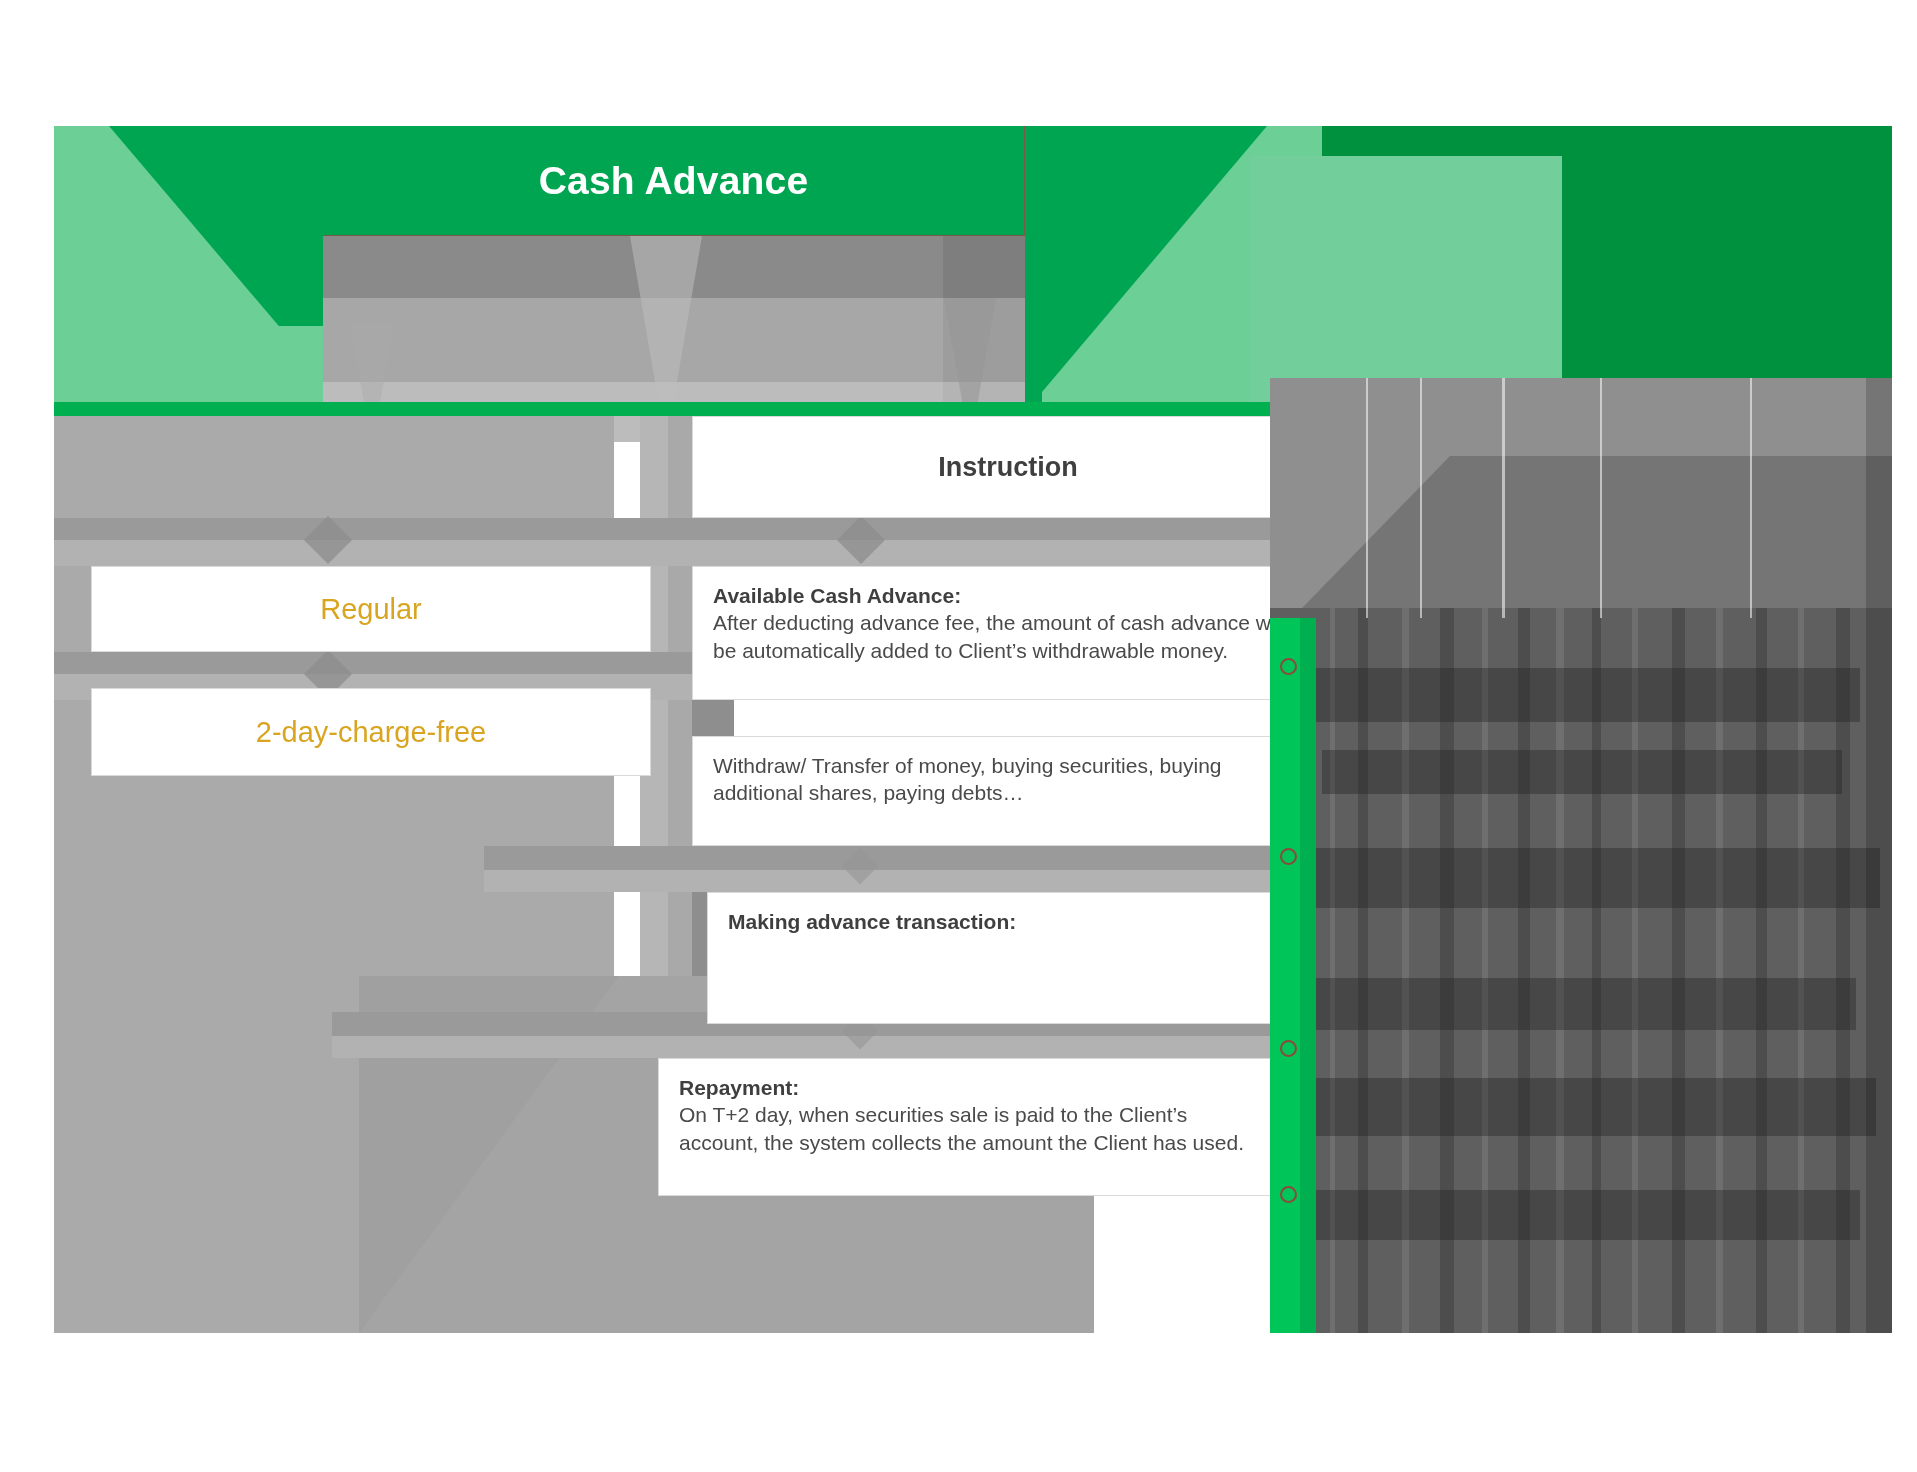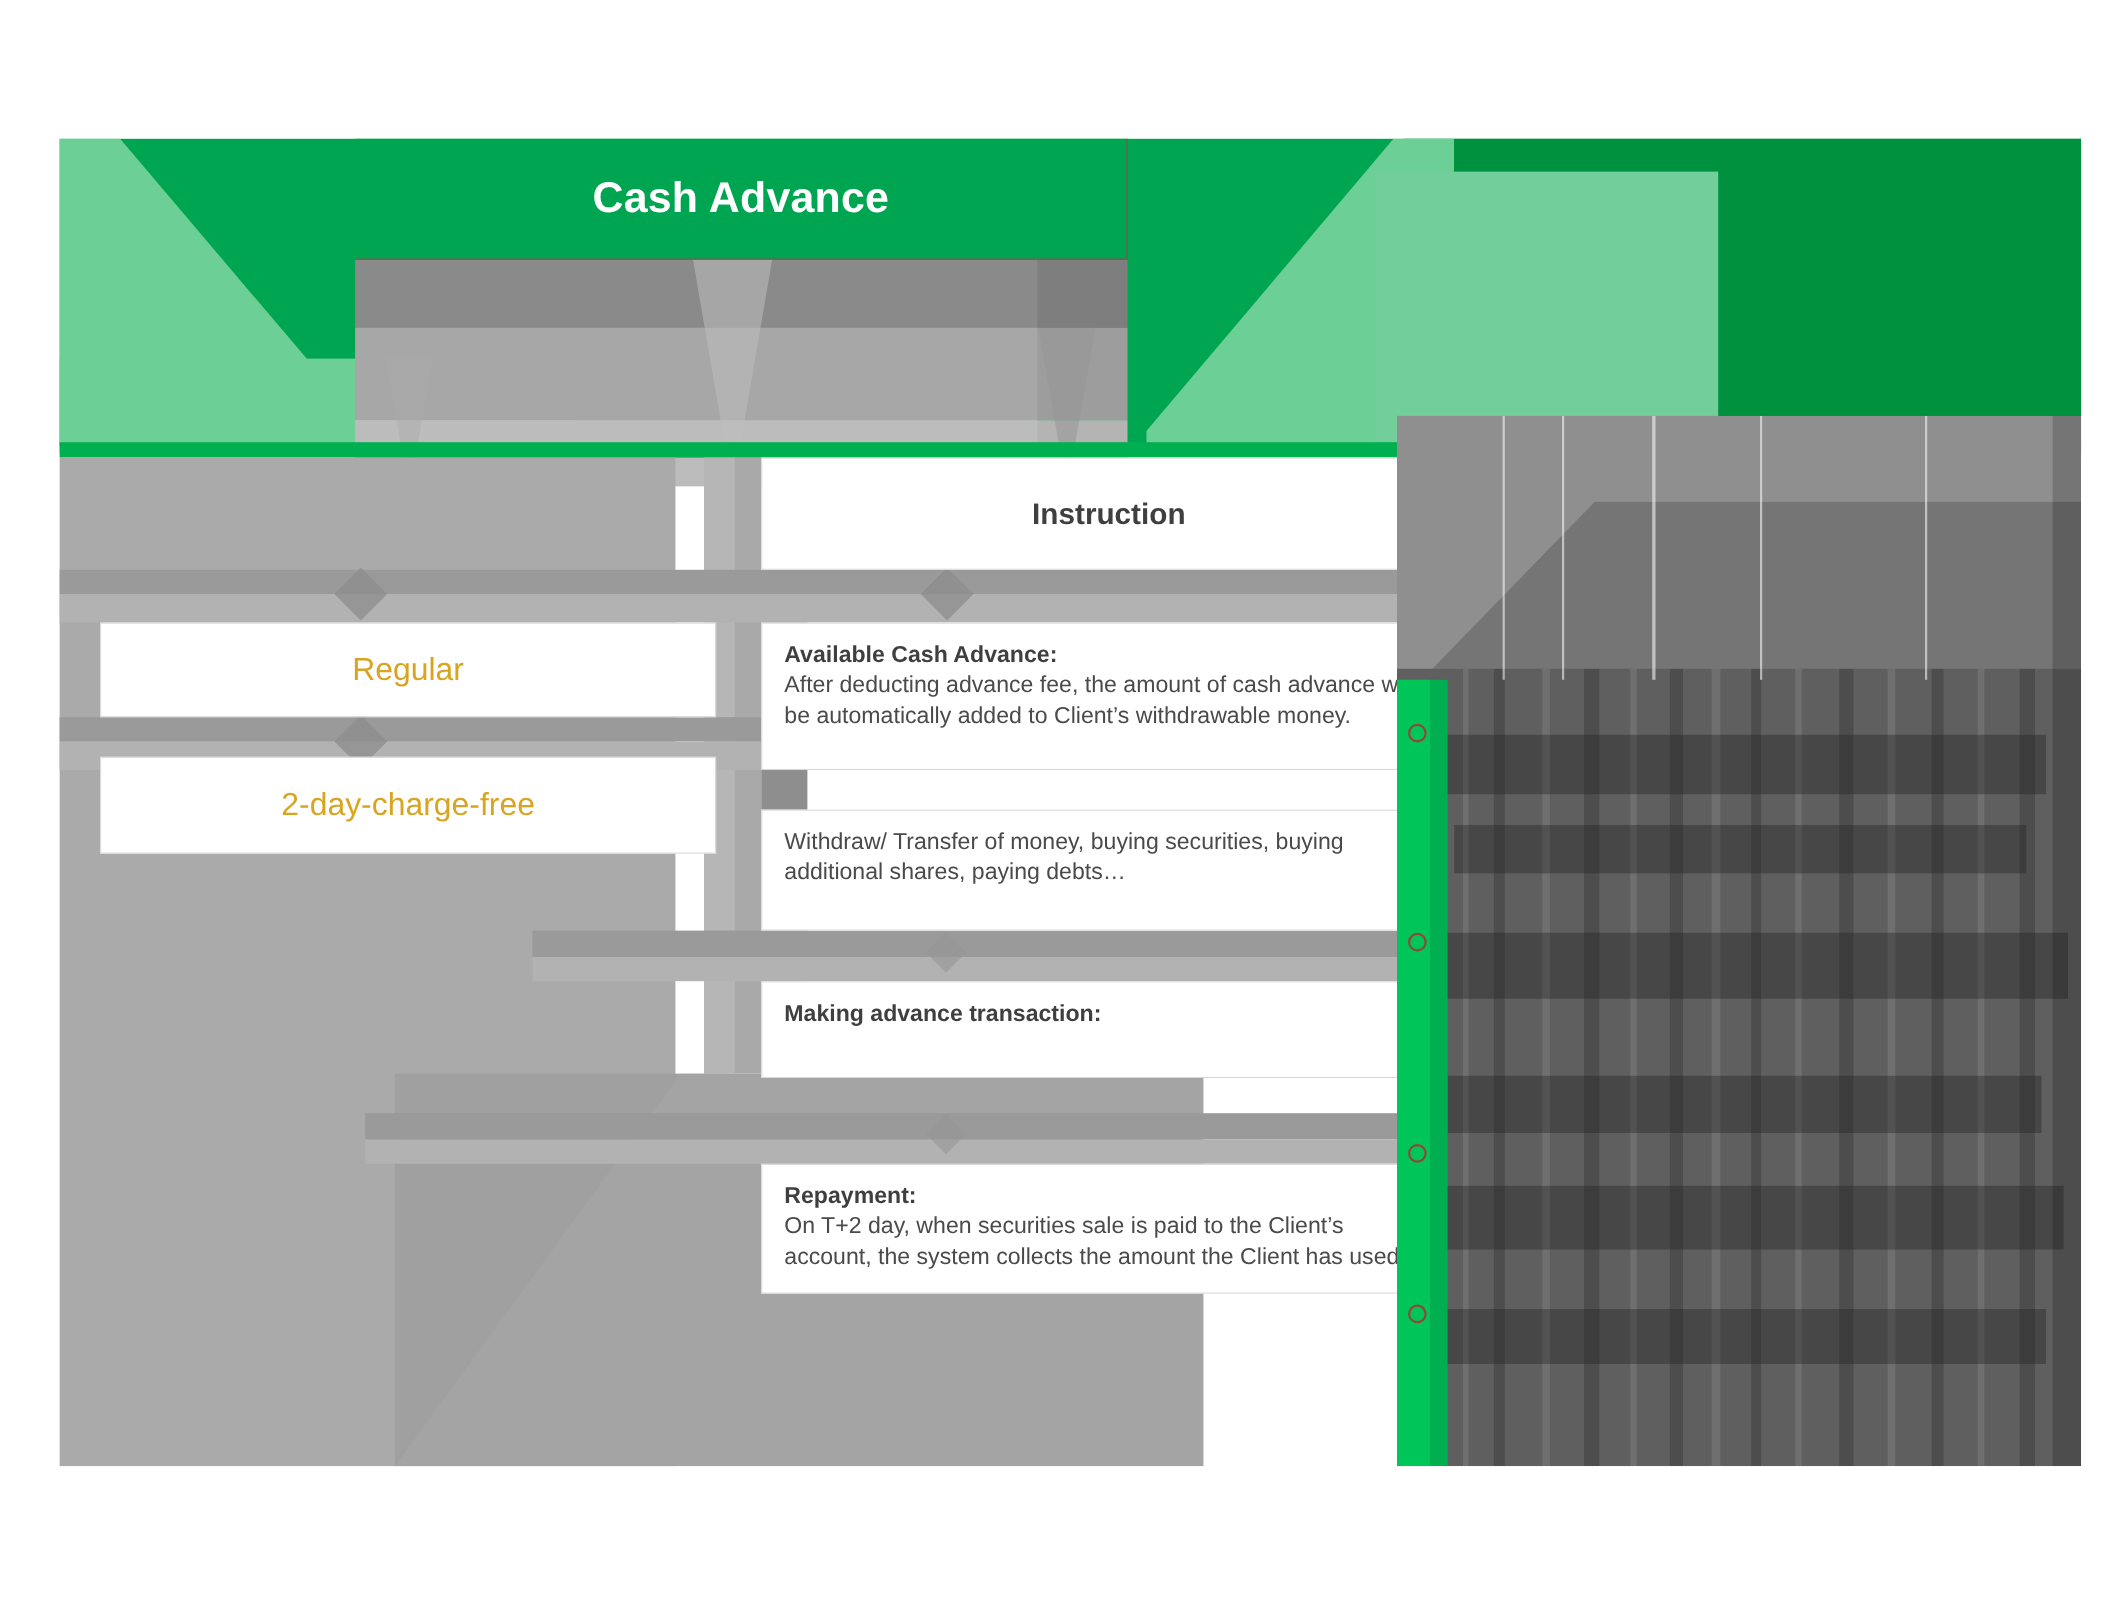--- a/index.html
+++ b/index.html
@@ -359,25 +359,25 @@
 
       <div class="cell instr" style="left:638px; top:150px; width:632px; height:134px;">
         <span class="lead">Available Cash Advance:</span>
         <span class="body">After deducting advance fee, the amount of cash advance will be automatically added to Client’s withdrawable money.</span>
       </div>
 
       <div class="cell instr" style="left:638px; top:320px; width:632px; height:110px;">
         <span class="body">Withdraw/ Transfer of money, buying securities, buying additional shares, paying debts…</span>
       </div>
 
-      <div class="cell instr" style="left:638px; top:476px; width:632px; height:88px;">
+      <div class="cell instr" style="left:653px; top:476px; width:632px; height:132px;">
         <span class="lead">Making advance transaction:</span>
       </div>
 
-      <div class="cell instr" style="left:638px; top:642px; width:632px; height:118px;">
+      <div class="cell instr" style="left:604px; top:642px; width:632px; height:138px;">
         <span class="lead">Repayment:</span>
         <span class="body">On T+2 day, when securities sale is paid to the Client’s account, the system collects the amount the Client has used.</span>
       </div>
 
     </div>
 
     <div class="smear">
       <div class="smear-base"></div>
 
       <div class="smear-wedge"></div>

